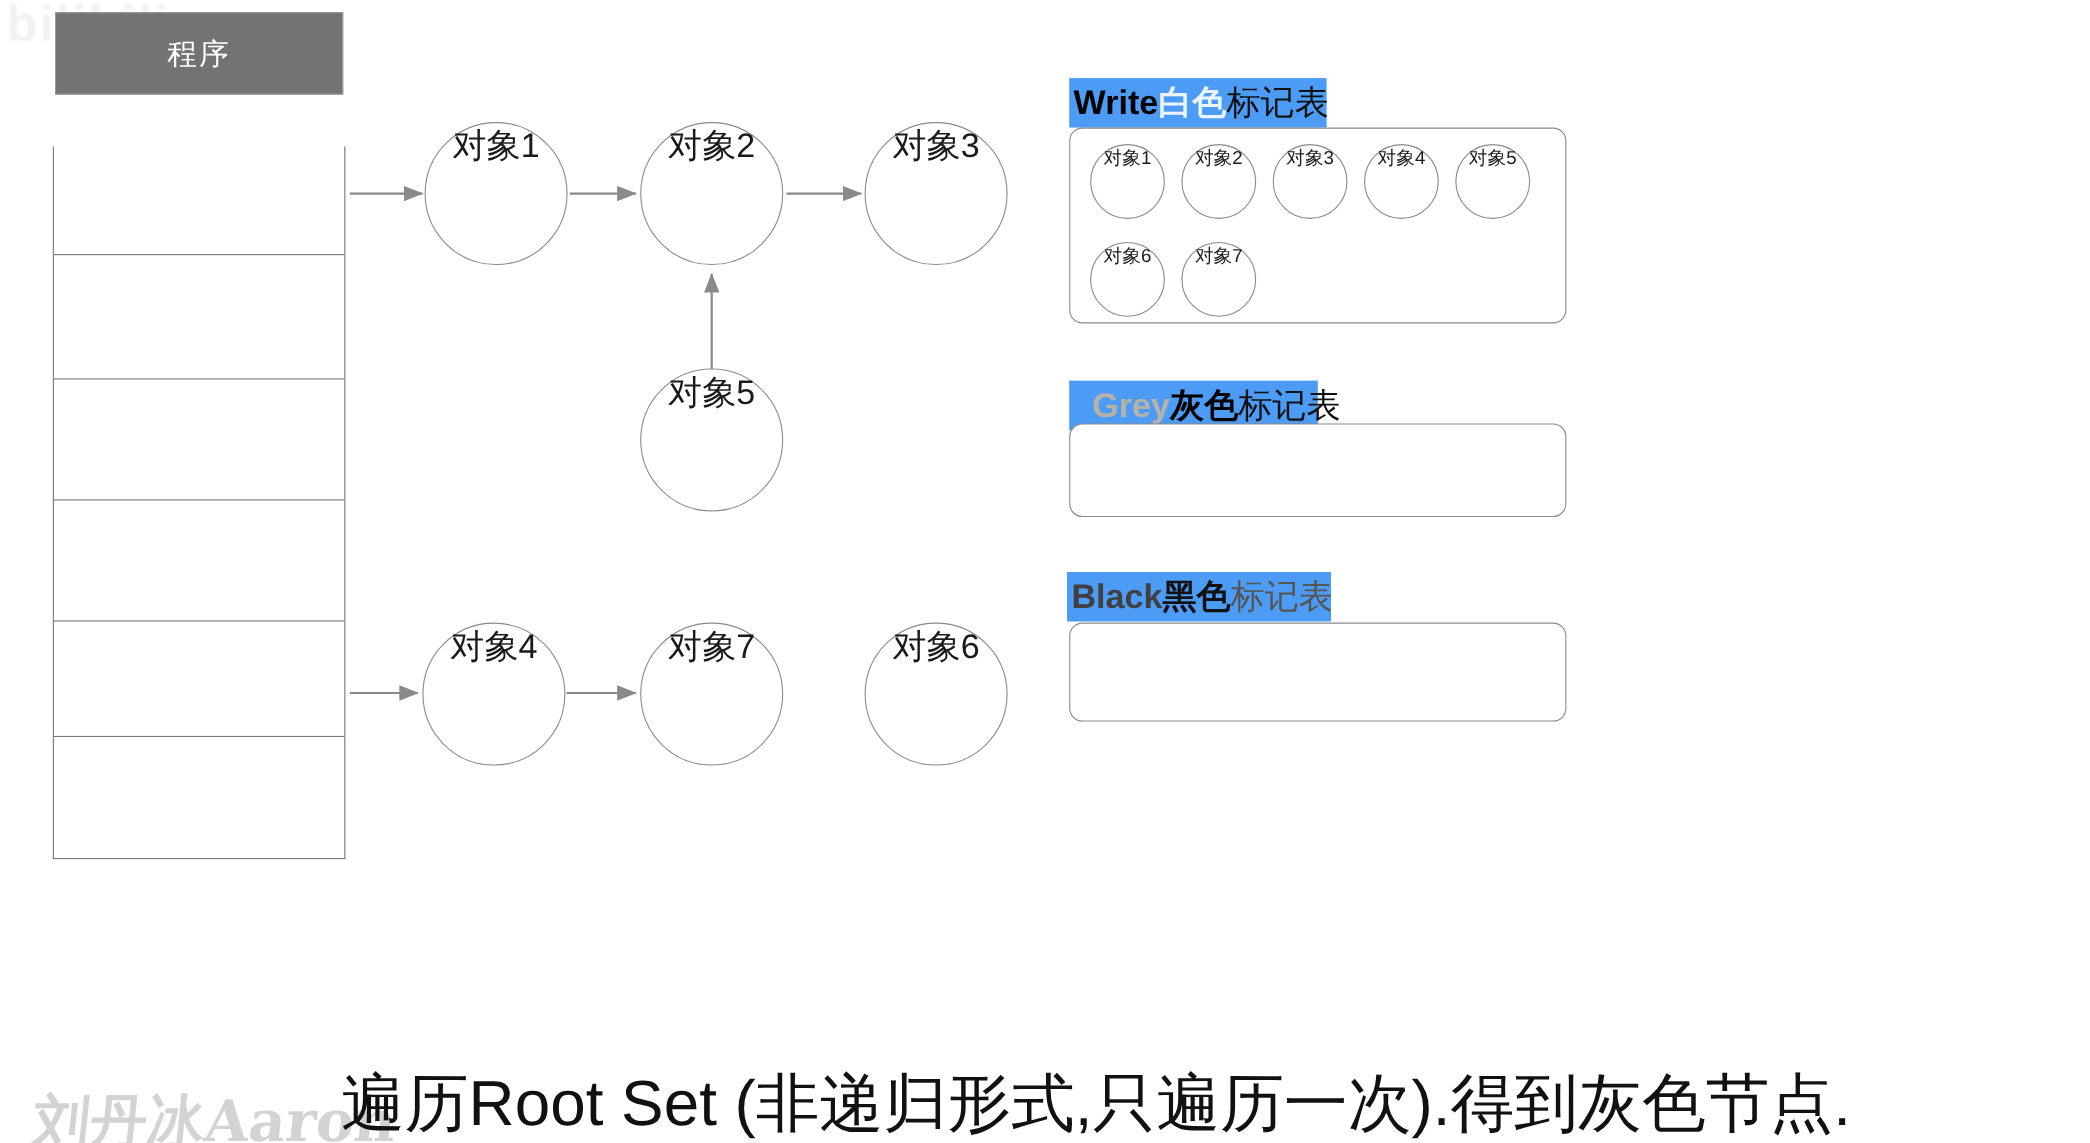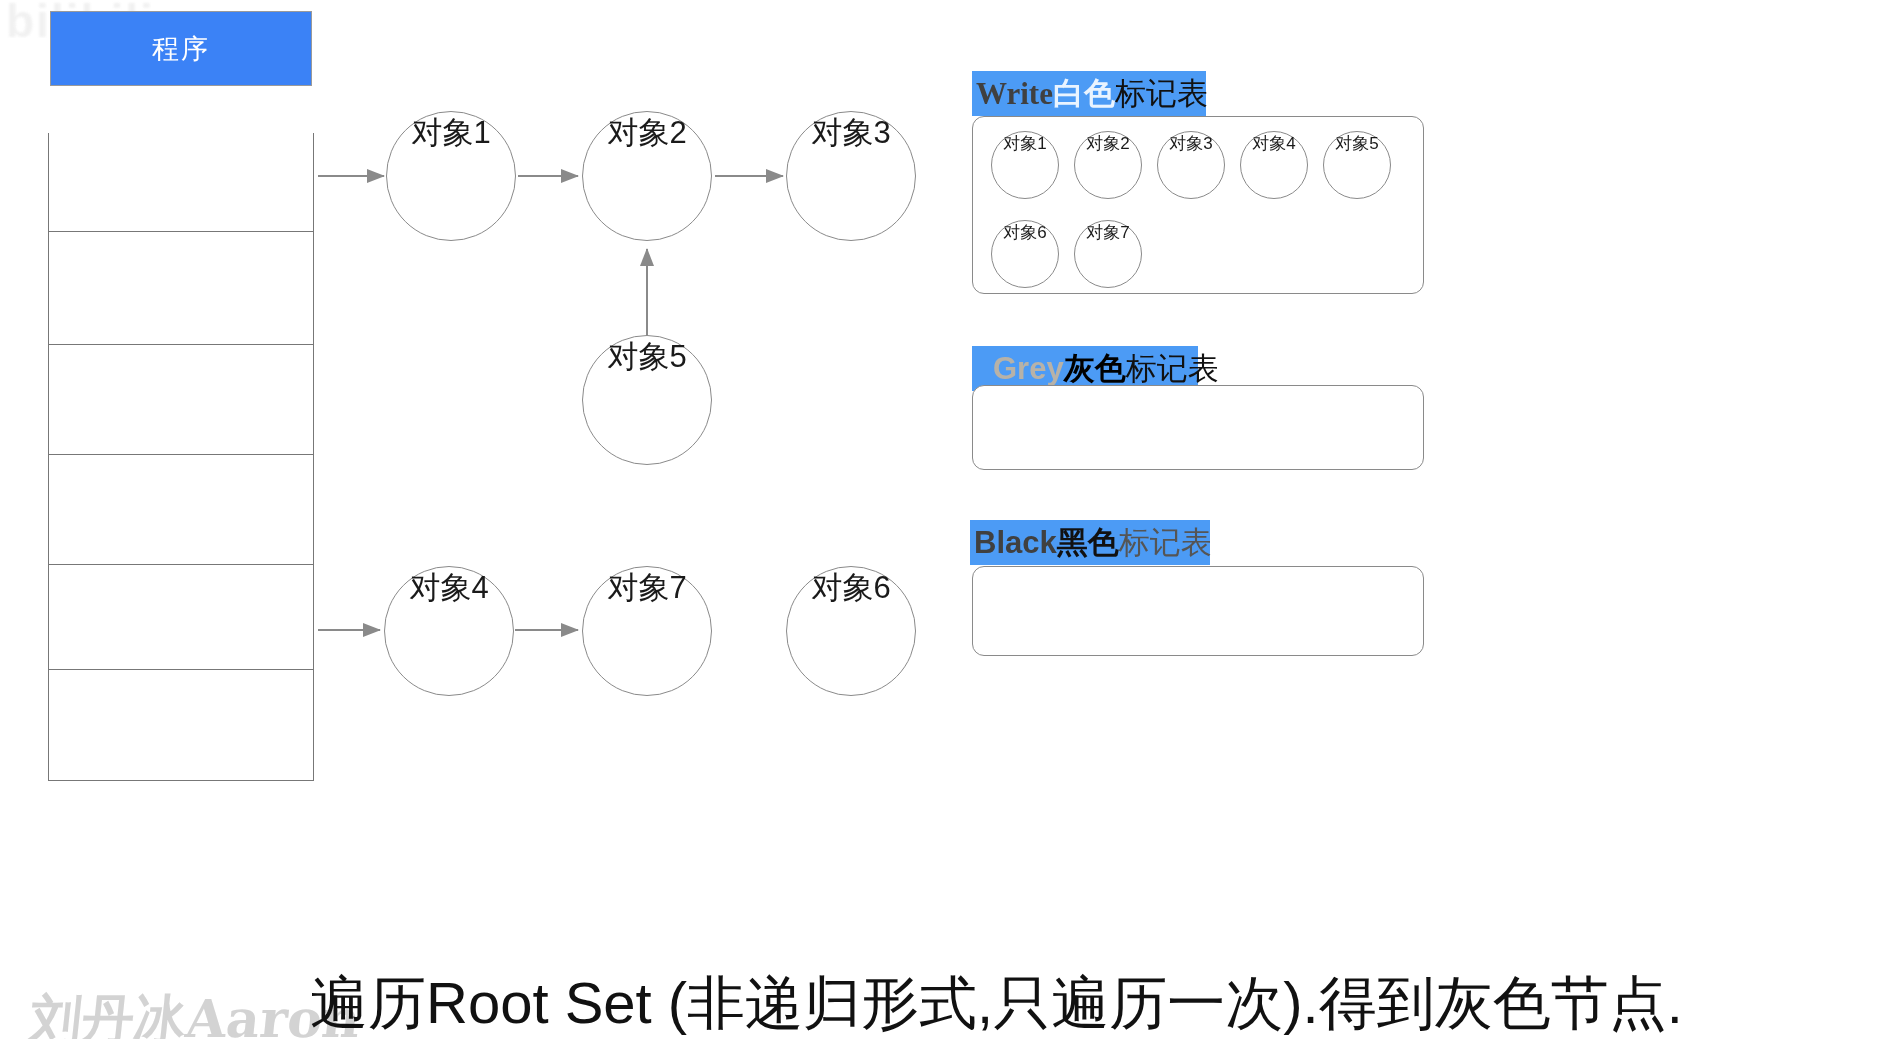--- a/index.html
+++ b/index.html
@@ -91,21 +91,21 @@
 </head>
 <body>
 
 <div class="stage">
 
   <div class="wm-top">
     <span class="blur">bilibili</span>
   </div>
   <div class="wm-bottom">刘丹冰Aaron</div>
 
-  <div class="prog-box" style="background: #3b82f6;">
+  <div class="prog-box" style="background: #737373;">
     <span style="color: rgb(255, 255, 255);">程序</span>
   </div>
 
 
   <div class="rootset-table" id="rootset-table">
       <div class="rs-row" style="height: 99px;"></div>
       <div class="rs-row" style="height: 113px;"></div>
       <div class="rs-row" style="height: 110px;"></div>
       <div class="rs-row" style="height: 110px;"></div>
       <div class="rs-row" style="height: 105px;"></div>
@@ -148,21 +148,21 @@
     <span>对象4</span>
   </div>
   <div class="node big" style="left:582px;top:566px;">
     <span>对象7</span>
   </div>
   <div class="node big" style="left:786px;top:566px;">
     <span>对象6</span>
   </div>
 
   <div class="mark-label" style="left: 972px; top: 71px; width: 234px; background: rgb(76, 155, 245);">
-    <span class="seg-en" style="color: #404040; font-family: Liberation Serif, serif;">Write</span>
+    <span class="seg-en" style="color: #000000;">Write</span>
     <span style="width:9px"></span>
     <span class="seg-cn" style="color: rgb(234, 244, 255);">白色</span>
     <span class="seg-tail" style="color: rgb(17, 17, 17);">标记表</span>
   </div>
   <div class="mark-box" style="left: 972px; top: 116px; width: 452px; height: 178px; position: absolute;" id="white-box">
       <div class="node small" style="left: 18px; top: 14px;">
         <span>对象1</span>
       </div>
       <div class="node small" style="left: 101px; top: 14px;">
         <span>对象2</span>

